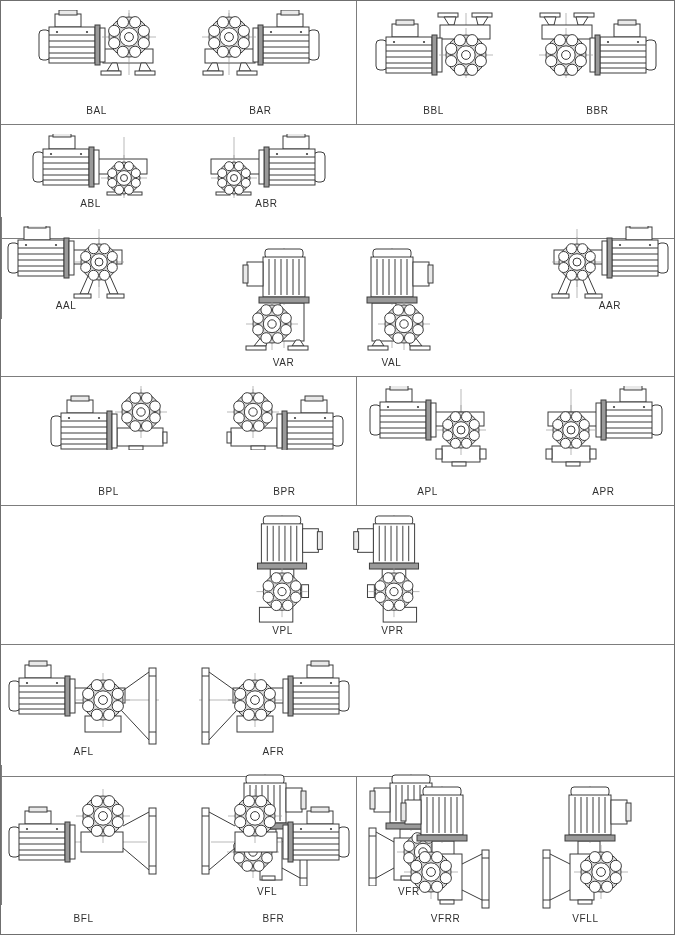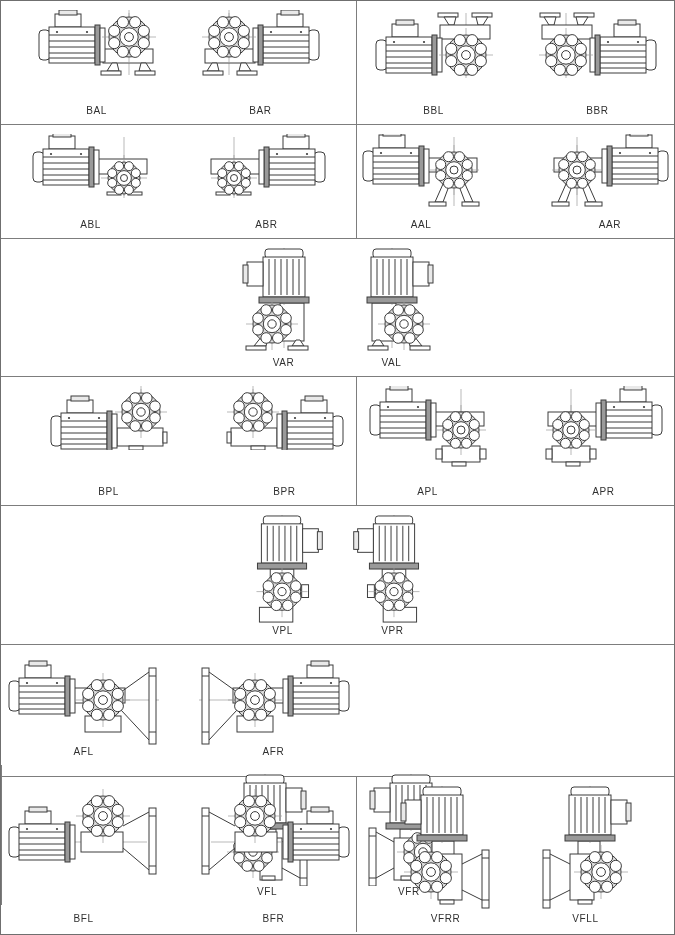--- a/index.html
+++ b/index.html
@@ -185,21 +185,21 @@
               <circle class="fw" cx="98.1" cy="30.2" r="5.6"></circle>
               <circle class="fw" cx="106.8" cy="38.9" r="5.6"></circle>
               <circle class="fw" cx="92" cy="45" r="9.2"></circle>
               <circle class="fw" cx="92" cy="45" r="4.4"></circle>
             </g>
           </svg>
           <span class="fig-label">BBR</span>
         </div>
       </div>
     </div>
-    <div class="row" style="height: 114px;">
+    <div class="row" style="height: 114px; flex-direction: column;">
       <div class="cell" style="column-gap: 56px; width: 355px; flex: 0 0 auto;">
         <div class="fig">
           <svg class="draw" width="120" height="64" viewBox="0 0 120 64">
             <line class="cl" x1="93" y1="3" x2="93" y2="62"></line>
             <rect class="fw" x="66" y="25" width="50" height="15"></rect>
             <rect class="fw" x="76" y="58" width="14" height="3"></rect>
             <rect class="fw" x="97" y="58" width="14" height="3"></rect>
             <rect class="fw" x="18" y="2" width="26" height="13"></rect>
             <rect class="fl" x="22" y="-2" width="18" height="5"></rect>
             <rect class="fw" x="2" y="18" rx="4" width="11" height="30"></rect>

